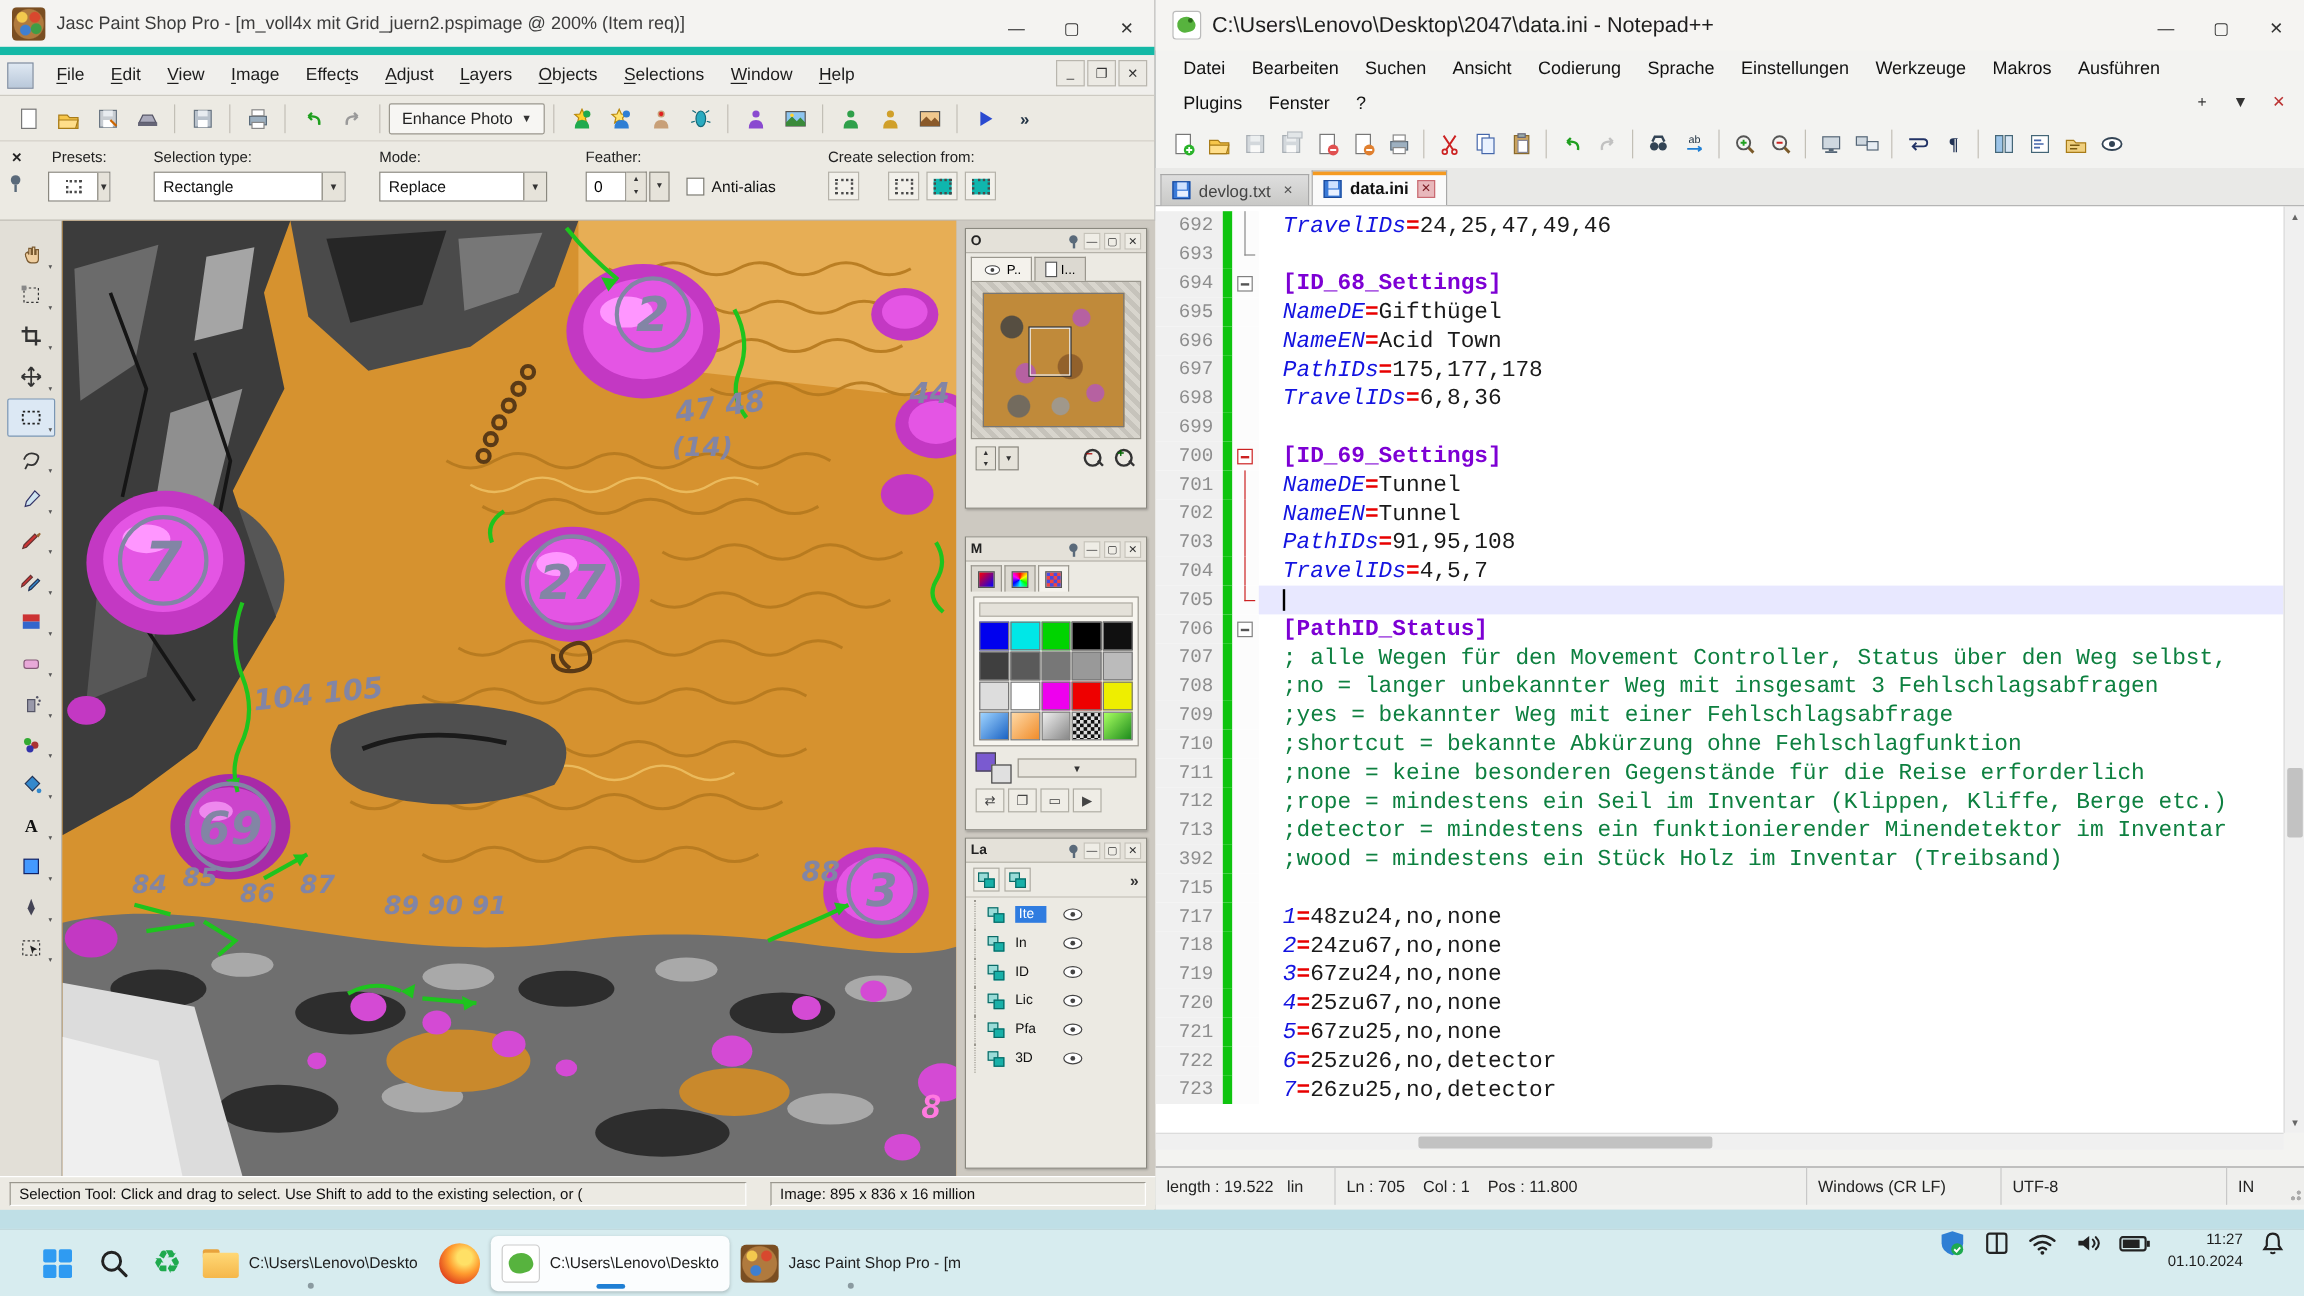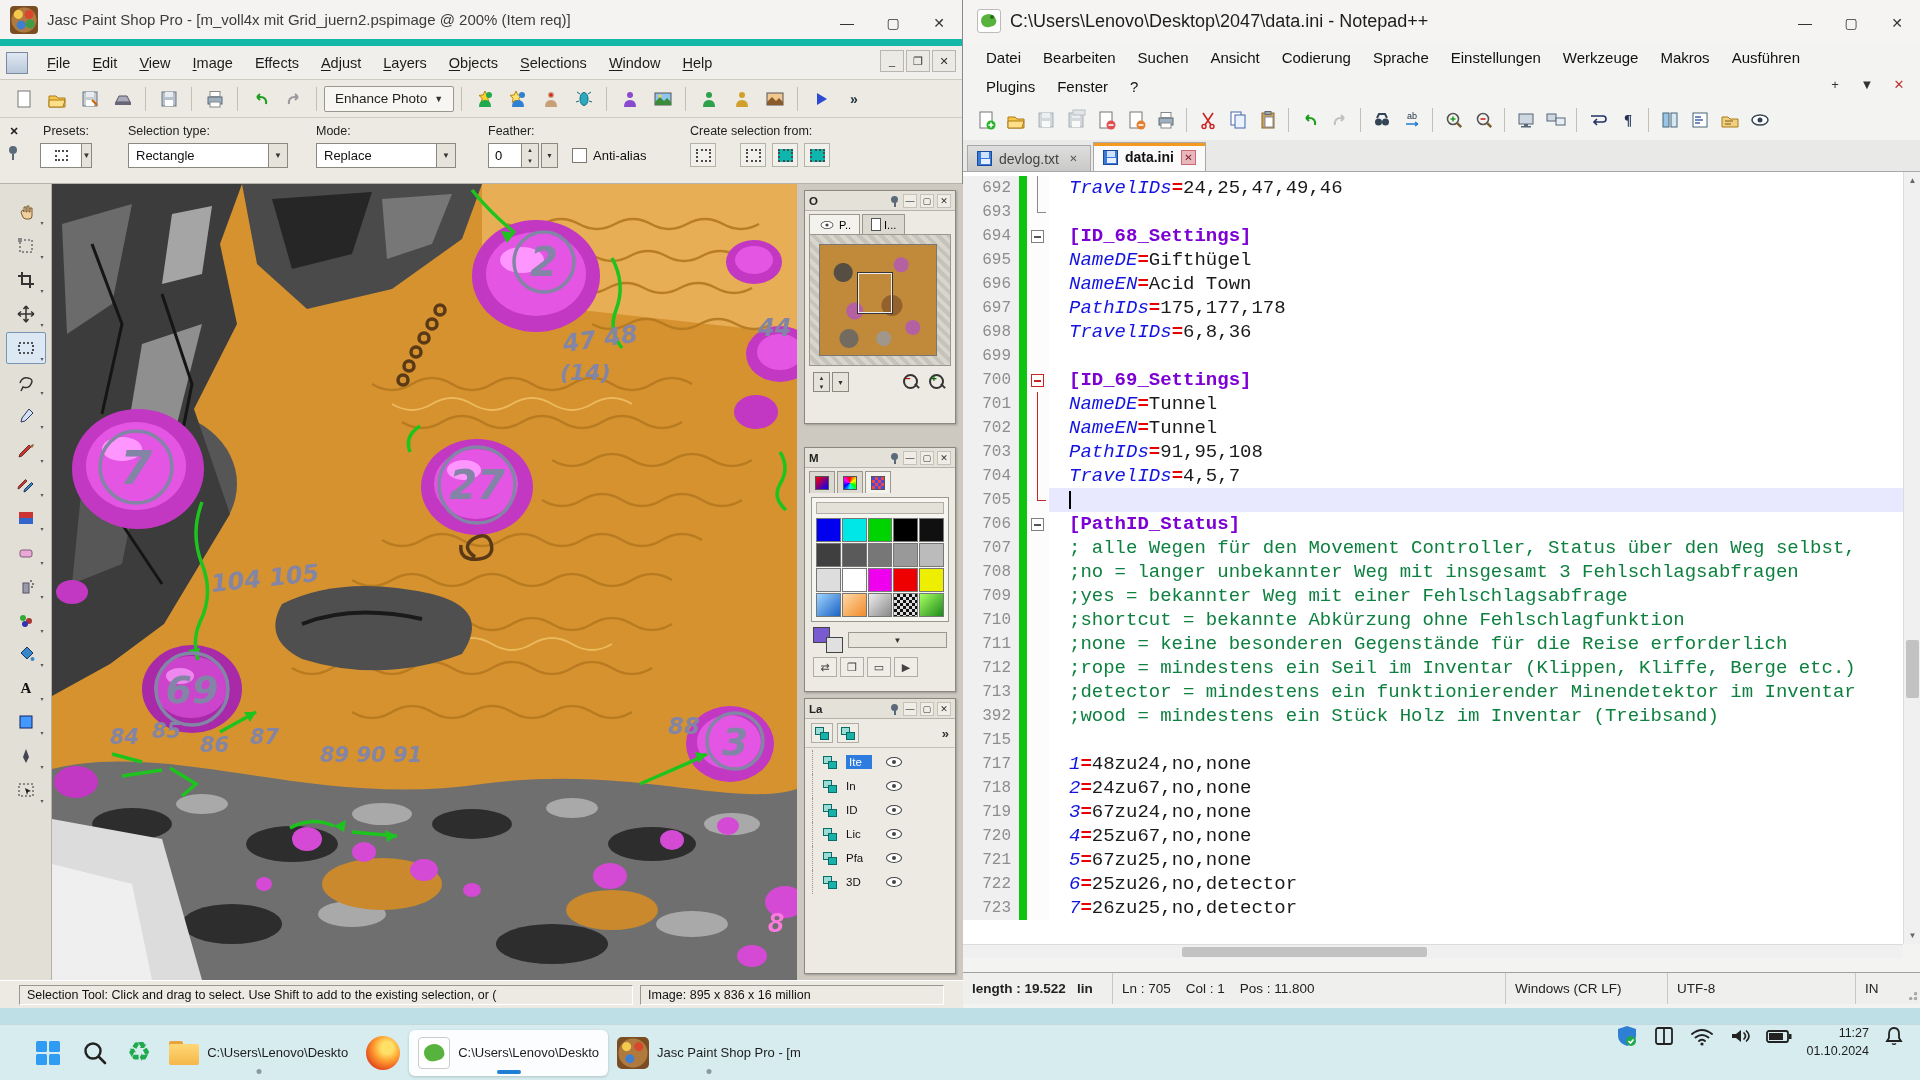--- a/index.html
+++ b/index.html
@@ -109,21 +109,21 @@
   .sq2 i:first-child { left:0; top:0; background:#9adcd8; }
   .sq2 i:last-child { right:0; bottom:0; }
   .lay-rows { padding:2px 0; }
   .lay-row { height:24px; display:flex; align-items:center; gap:5px; padding-left:14px; position:relative; }
   .lay-row::before { content:""; position:absolute; left:7px; top:0; bottom:0; border-left:1px dotted #9a978e; }
   .lay-row .lbl { font-size:11.5px; color:#111; width:26px; overflow:hidden; white-space:nowrap; }
   .lay-row.sel .lbl { background:#2f7ce0; color:#fff; padding:1px 3px; }
   .lay-eye { width:18px; height:14px; margin-left:8px; position:relative; }
   .lay-eye::before { content:""; position:absolute; inset:2px 1px; border:1px solid #444; border-radius:50%; background:#fff; }
   .lay-eye::after { content:""; position:absolute; left:7px; top:5px; width:4px; height:4px; border-radius:50%; background:#444; }
-  .psp-status { position:absolute; left:0; top:980px; width:963px; height:28px; background:#eceae3; border-top:1px solid #fff; display:flex; align-items:center; gap:7px; padding:0 19px; }
+  .psp-status { position:absolute; left:0; top:980px; width:963px; height:28px; background:#eceae3; border-top:1px solid #fff; display:flex; align-items:center; gap:20px; padding:0 8px; }
   .psp-status .cell { height:20px; border:1px solid; border-color:#9a978e #fff #fff #9a978e; display:flex; align-items:center; padding:0 7px; font-size:12.5px; color:#111; white-space:nowrap; overflow:hidden; }
   .psp-status .c1 { width:614px; }
   .psp-status .c2 { flex:1; }
   
   .npp { position:absolute; left:963px; top:0; width:957px; height:1008px; background:#f3f3f1; }
   .npp-title { position:absolute; left:0; top:0; width:100%; height:42px; background:#f5f4f2; display:flex; align-items:center; padding-left:14px; }
   .npp-title .txt { font-size:18px; color:#1d1d1d; margin-left:9px; }
   .npp-appicon { width:24px; height:24px; background:#fff; border:1px solid #bbb; border-radius:3px; position:relative; }
   .npp-appicon::before { content:""; position:absolute; left:3px; top:4px; width:15px; height:13px; border-radius:50% 60% 40% 50%; background:#57b33e; transform:rotate(-15deg); }
   .npp-appicon::after { content:""; position:absolute; left:12px; top:5px; width:4px; height:4px; border-radius:50%; background:#2a6a1a; }
@@ -1312,21 +1312,21 @@
   </div>
   <div class="npp-vscroll">
     <div class="arr" style="top:0;">▲</div>
     <div class="npp-vthumb"></div>
     <div class="arr" style="bottom:0;">▼</div>
   </div>
   <div class="npp-hscroll">
     <div class="npp-hthumb"></div>
   </div>
   <div class="npp-status">
-    <div class="sc" style="width:150px;font-weight:bold;">length : 19.522   lin</div>
+    <div class="sc" style="width:150px;">length : 19.522   lin</div>
     <div class="sc" style="width:393px;">Ln : 705    Col : 1    Pos : 11.800</div>
     <div class="sc" style="width:162px;">Windows (CR LF)</div>
     <div class="sc" style="width:188px;">UTF-8</div>
     <div class="sc" style="flex:1; border-right:none;">IN</div>
     <div class="npp-grip"></div>
   </div>
 </section>
 
 <footer class="taskbar">
   <div class="tb-item">

